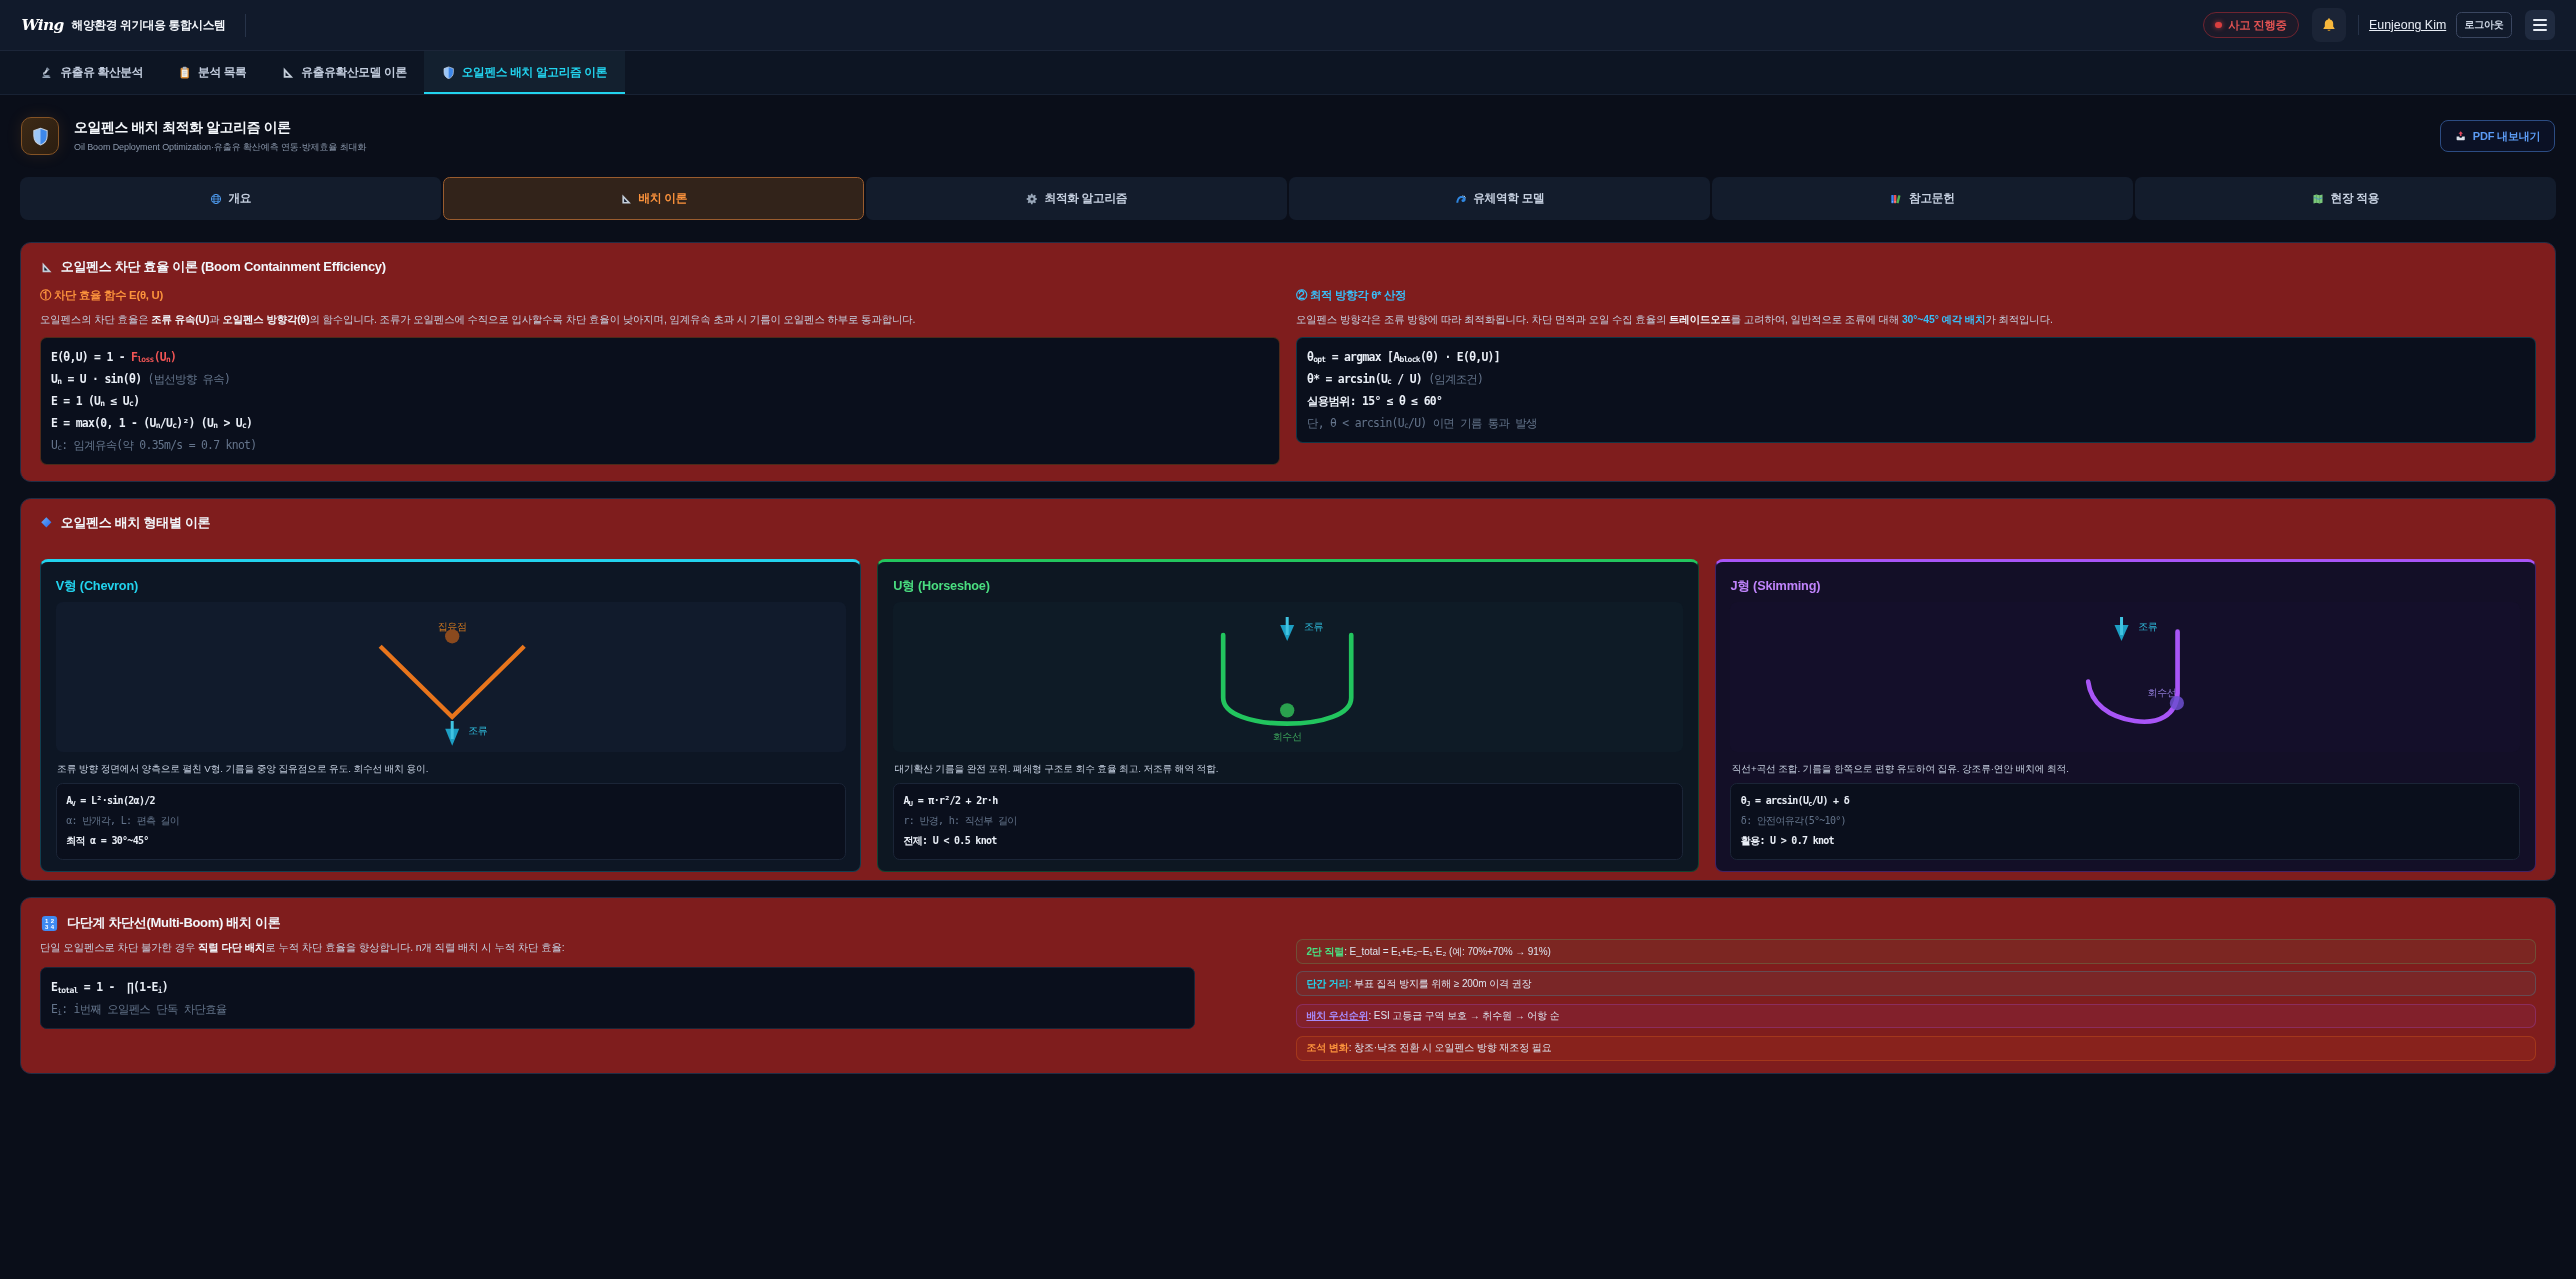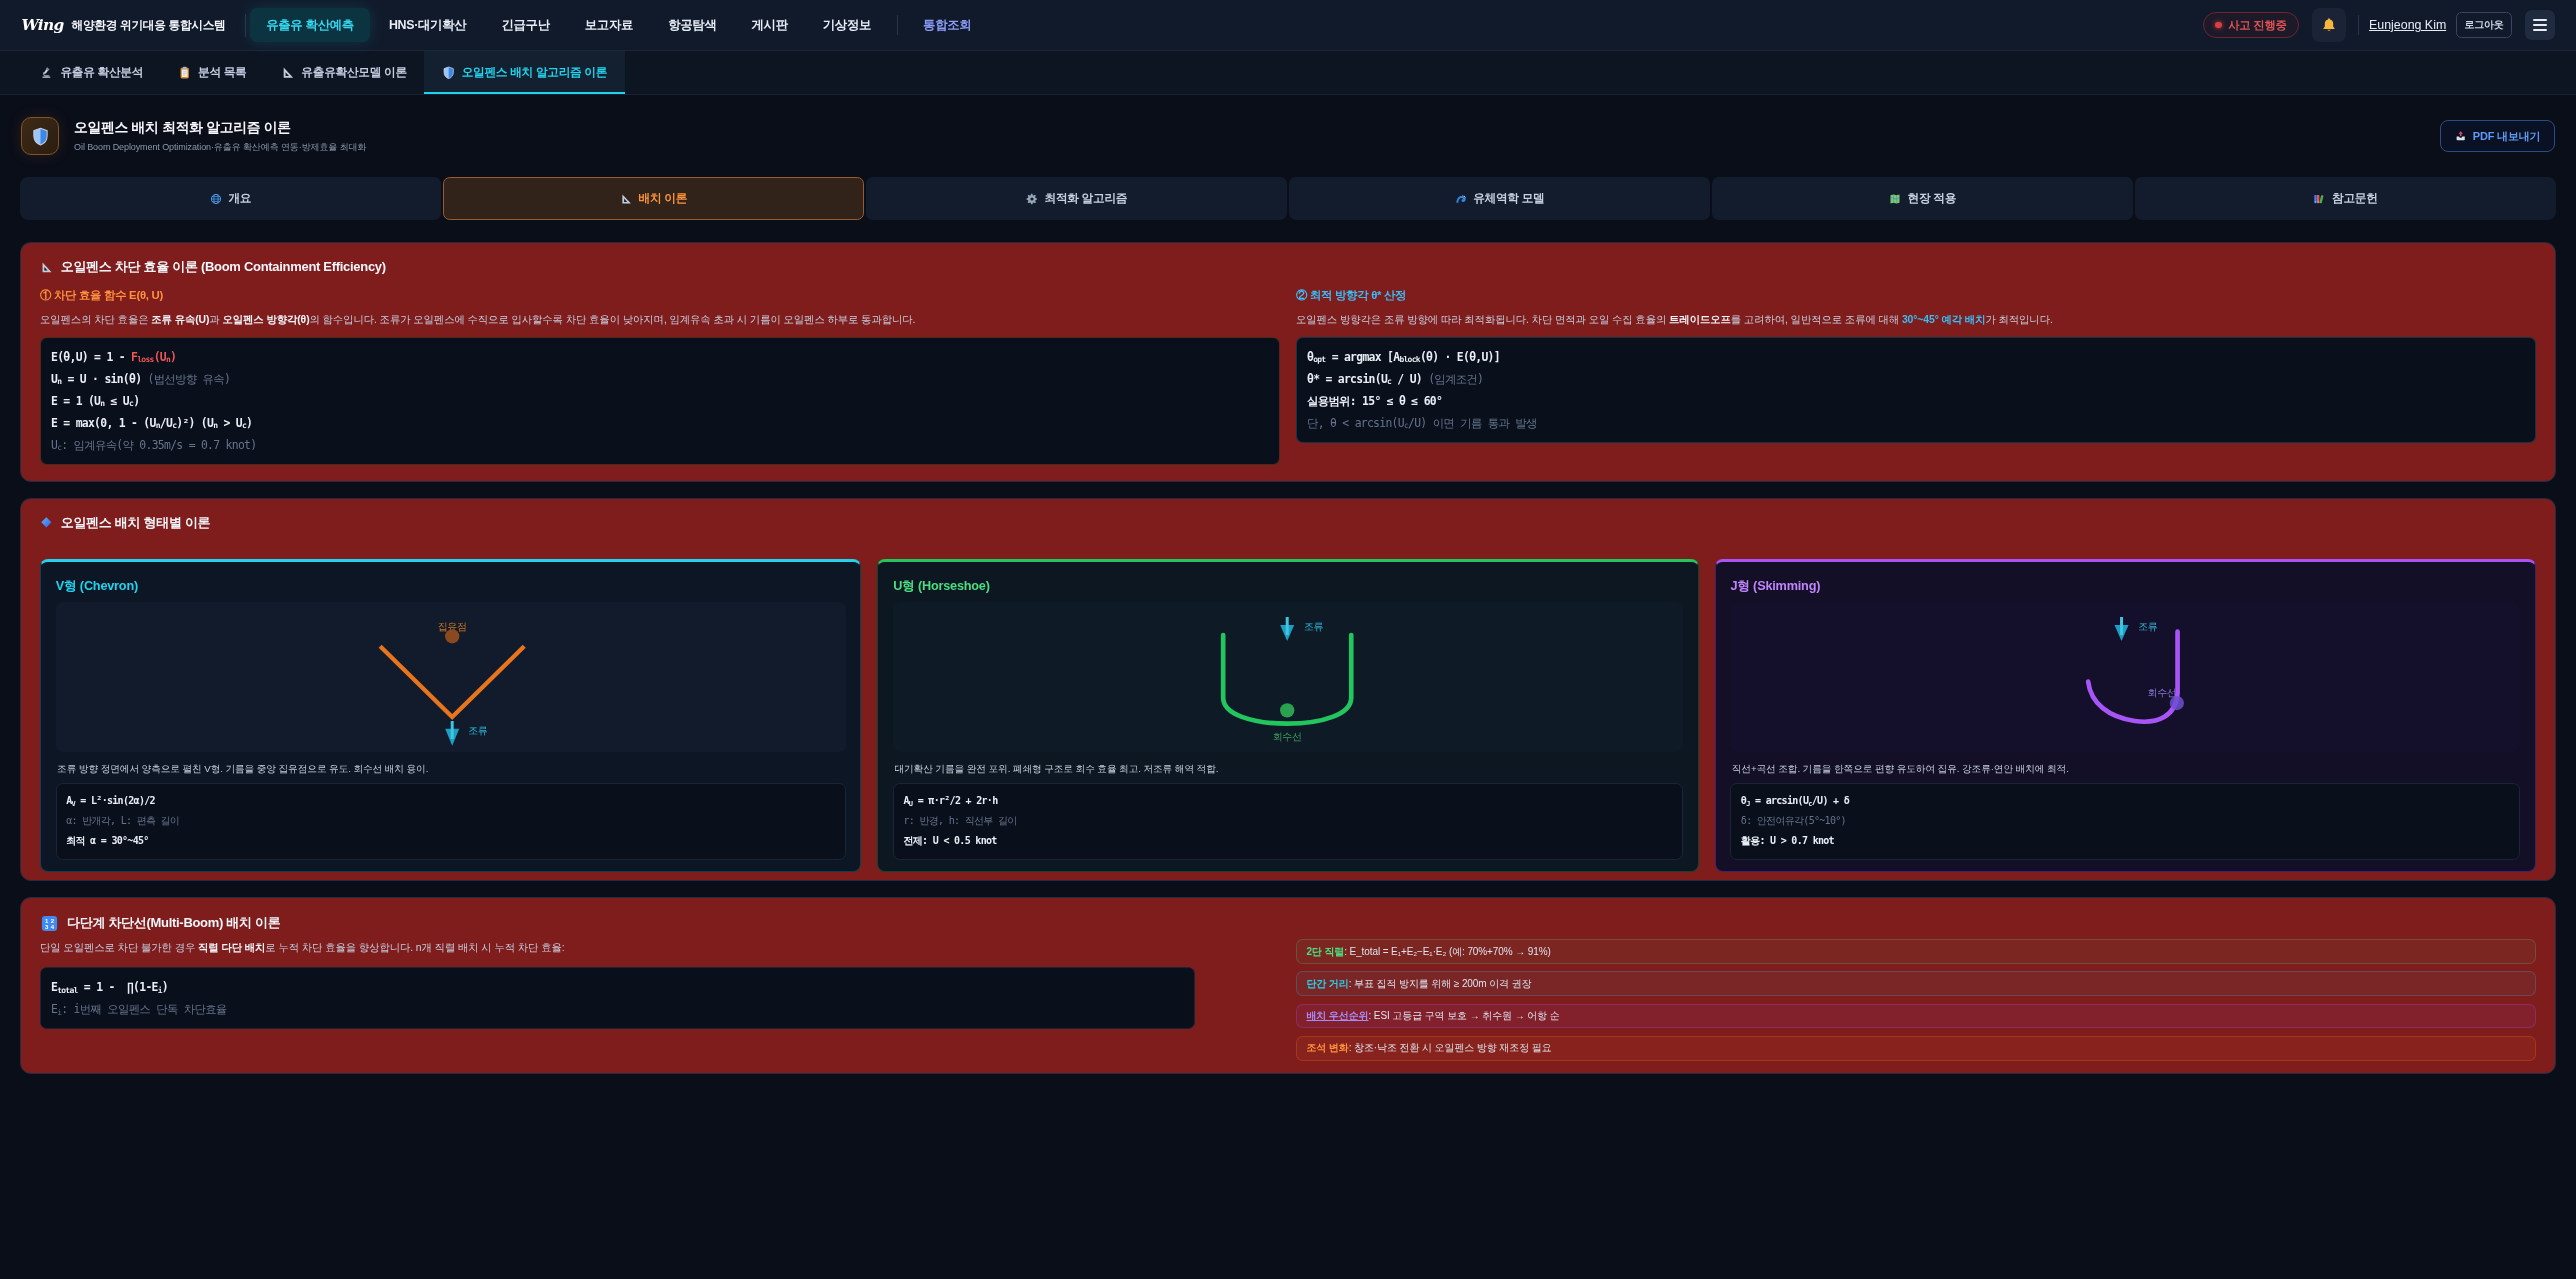--- a/index.html
+++ b/index.html
@@ -161,31 +161,20 @@
 </style>
 </head>
 <body>
 
 <header class="navbar">
   <div class="brand">
     <span class="brand-logo">Wing</span>
     <span class="brand-name">해양환경 위기대응 통합시스템</span>
   </div>
   <div class="nav-sep"></div>
-  <nav class="nav-links">
-    <span class="nav-link active">유출유 확산예측</span>
-    <span class="nav-link">HNS·대기확산</span>
-    <span class="nav-link">긴급구난</span>
-    <span class="nav-link">보고자료</span>
-    <span class="nav-link">항공탐색</span>
-    <span class="nav-link">게시판</span>
-    <span class="nav-link">기상정보</span>
-    <span class="nav-sep2"></span>
-    <span class="nav-link highlight">통합조회</span>
-  </nav>
   <div class="nav-right">
     <div class="incident-badge">
       <span class="incident-dot"></span>
       <span>사고 진행중</span>
     </div>
     <div class="bell-btn">
       <span class="ic">
           <svg viewBox="0 0 24 24">
             <path d="M12 2c.8 0 1.4.6 1.4 1.4v.5a6.4 6.4 0 0 1 4.9 6.2v4l1.9 2.7c.4.5 0 1.2-.6 1.2H4.4c-.6 0-1-.7-.6-1.2l1.9-2.7v-4a6.4 6.4 0 0 1 4.9-6.2v-.5C10.6 2.6 11.2 2 12 2z" fill="#f6b73c"></path>
             <path d="M9.6 19a2.5 2.5 0 0 0 4.8 0z" fill="#e09a23"></path>
@@ -317,40 +306,40 @@
             <circle cx="18.6" cy="6.9" r="1.3" fill="#bfe0fa"></circle>
             <circle cx="15.8" cy="5.3" r="1" fill="#bfe0fa"></circle>
             <circle cx="20.8" cy="9.3" r="1" fill="#bfe0fa"></circle>
           </svg>
         </span>
       <span>유체역학 모델</span>
     </div>
     <div class="stab">
       <span class="ic">
           <svg viewBox="0 0 24 24">
-            <path d="M3 4.7L9 3l6 1.7L21 3v16.3L15 21l-6-1.7L3 21z" fill="#7ac77a"></path>
-            <path d="M9 3v16.3M15 4.7V21" stroke="#569c56" stroke-width="1.1"></path>
-            <path d="M4.3 9.2c2.2 1 4.2.4 5.7 1.9 1.5 1.5 4.2 1.6 5.8.6 1.2-.8 2.6-1.2 3.9-2" stroke="#3f7fd4" stroke-width="1.7" fill="none"></path>
-          </svg>
-        </span>
-      <span>현장 적용</span>
-    </div>
-    <div class="stab">
-      <span class="ic">
-          <svg viewBox="0 0 24 24">
             <rect x="2.6" y="3.8" width="4.8" height="16.6" rx="0.9" fill="#3b82f6"></rect>
             <rect x="7.9" y="3.8" width="4.8" height="16.6" rx="0.9" fill="#ef5350"></rect>
             <g transform="rotate(14 16.8 12.6)">
               <rect x="14.4" y="4.6" width="4.8" height="16" rx="0.9" fill="#4caf50"></rect>
             </g>
             <line x1="3.6" y1="17.6" x2="6.4" y2="17.6" stroke="#cfe2ff" stroke-width="1.2"></line>
             <line x1="8.9" y1="17.6" x2="11.7" y2="17.6" stroke="#ffd9d9" stroke-width="1.2"></line>
           </svg>
         </span>
       <span>참고문헌</span>
+    </div>
+    <div class="stab">
+      <span class="ic">
+          <svg viewBox="0 0 24 24">
+            <path d="M3 4.7L9 3l6 1.7L21 3v16.3L15 21l-6-1.7L3 21z" fill="#7ac77a"></path>
+            <path d="M9 3v16.3M15 4.7V21" stroke="#569c56" stroke-width="1.1"></path>
+            <path d="M4.3 9.2c2.2 1 4.2.4 5.7 1.9 1.5 1.5 4.2 1.6 5.8.6 1.2-.8 2.6-1.2 3.9-2" stroke="#3f7fd4" stroke-width="1.7" fill="none"></path>
+          </svg>
+        </span>
+      <span>현장 적용</span>
     </div>
   </div>
 
   <section class="card">
     <div class="card-h">
       <span class="ic">
           <svg viewBox="0 0 24 24">
             <path d="M4.8 2.8v18.4h17z" fill="#c3cdd9"></path>
             <path d="M8.2 11.2v6.6h6.2z" fill="#10192a"></path>
           </svg>

